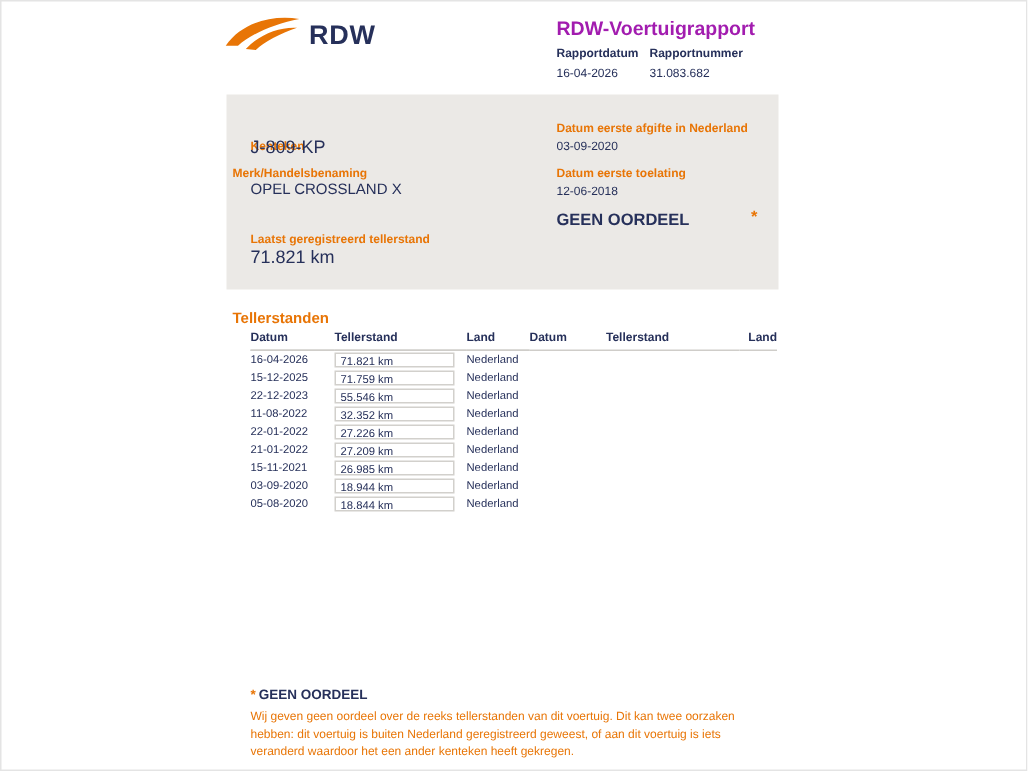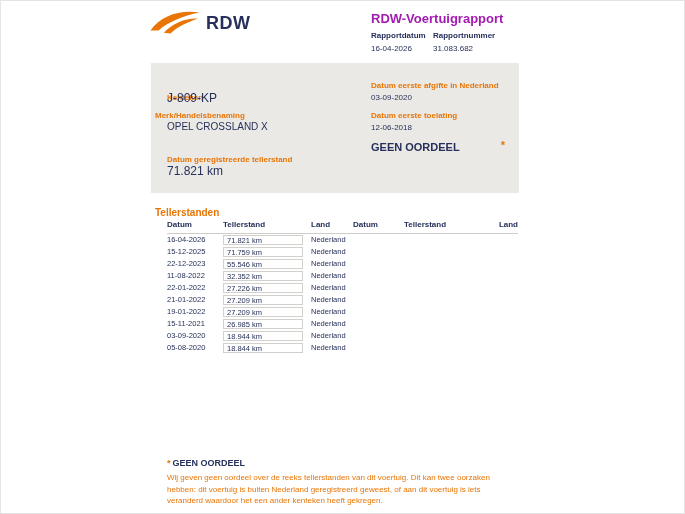--- a/index.html
+++ b/index.html
@@ -91,21 +91,21 @@
     </div>
   </div>
 
   <div class="panel">
     <span class="fld-label kenteken-label">Kenteken</span>
     <span class="fld-value kenteken-value">J-809-KP</span>
 
     <span class="fld-label merk-label">Merk/Handelsbenaming</span>
     <span class="fld-value merk-value">OPEL CROSSLAND X</span>
 
-    <span class="fld-label teller-label">Datum geregistreerde tellerstand</span>
+    <span class="fld-label teller-label">Laatst geregistreerd tellerstand</span>
     <span class="fld-value teller-value">71.821 km</span>
 
     <span class="fld-label afgifte-label">Datum eerste afgifte in Nederland</span>
     <span class="fld-value afgifte-value">03-09-2020</span>
 
     <span class="fld-label toelating-label">Datum eerste toelating</span>
     <span class="fld-value toelating-value">12-06-2018</span>
 
     <span class="oordeel-value">GEEN OORDEEL</span>
     <span class="oordeel-mark">*</span>
@@ -147,25 +147,20 @@
       <td><span class="ts-box">32.352 km</span></td>
       <td>Nederland</td>
     </tr>
         <tr>
       <td>22-01-2022</td>
       <td><span class="ts-box">27.226 km</span></td>
       <td>Nederland</td>
     </tr>
         <tr>
       <td>21-01-2022</td>
-      <td><span class="ts-box">27.209 km</span></td>
-      <td>Nederland</td>
-    </tr>
-        <tr>
-      <td>19-01-2022</td>
       <td><span class="ts-box">27.209 km</span></td>
       <td>Nederland</td>
     </tr>
         <tr>
       <td>15-11-2021</td>
       <td><span class="ts-box">26.985 km</span></td>
       <td>Nederland</td>
     </tr>
         <tr>
       <td>03-09-2020</td>

